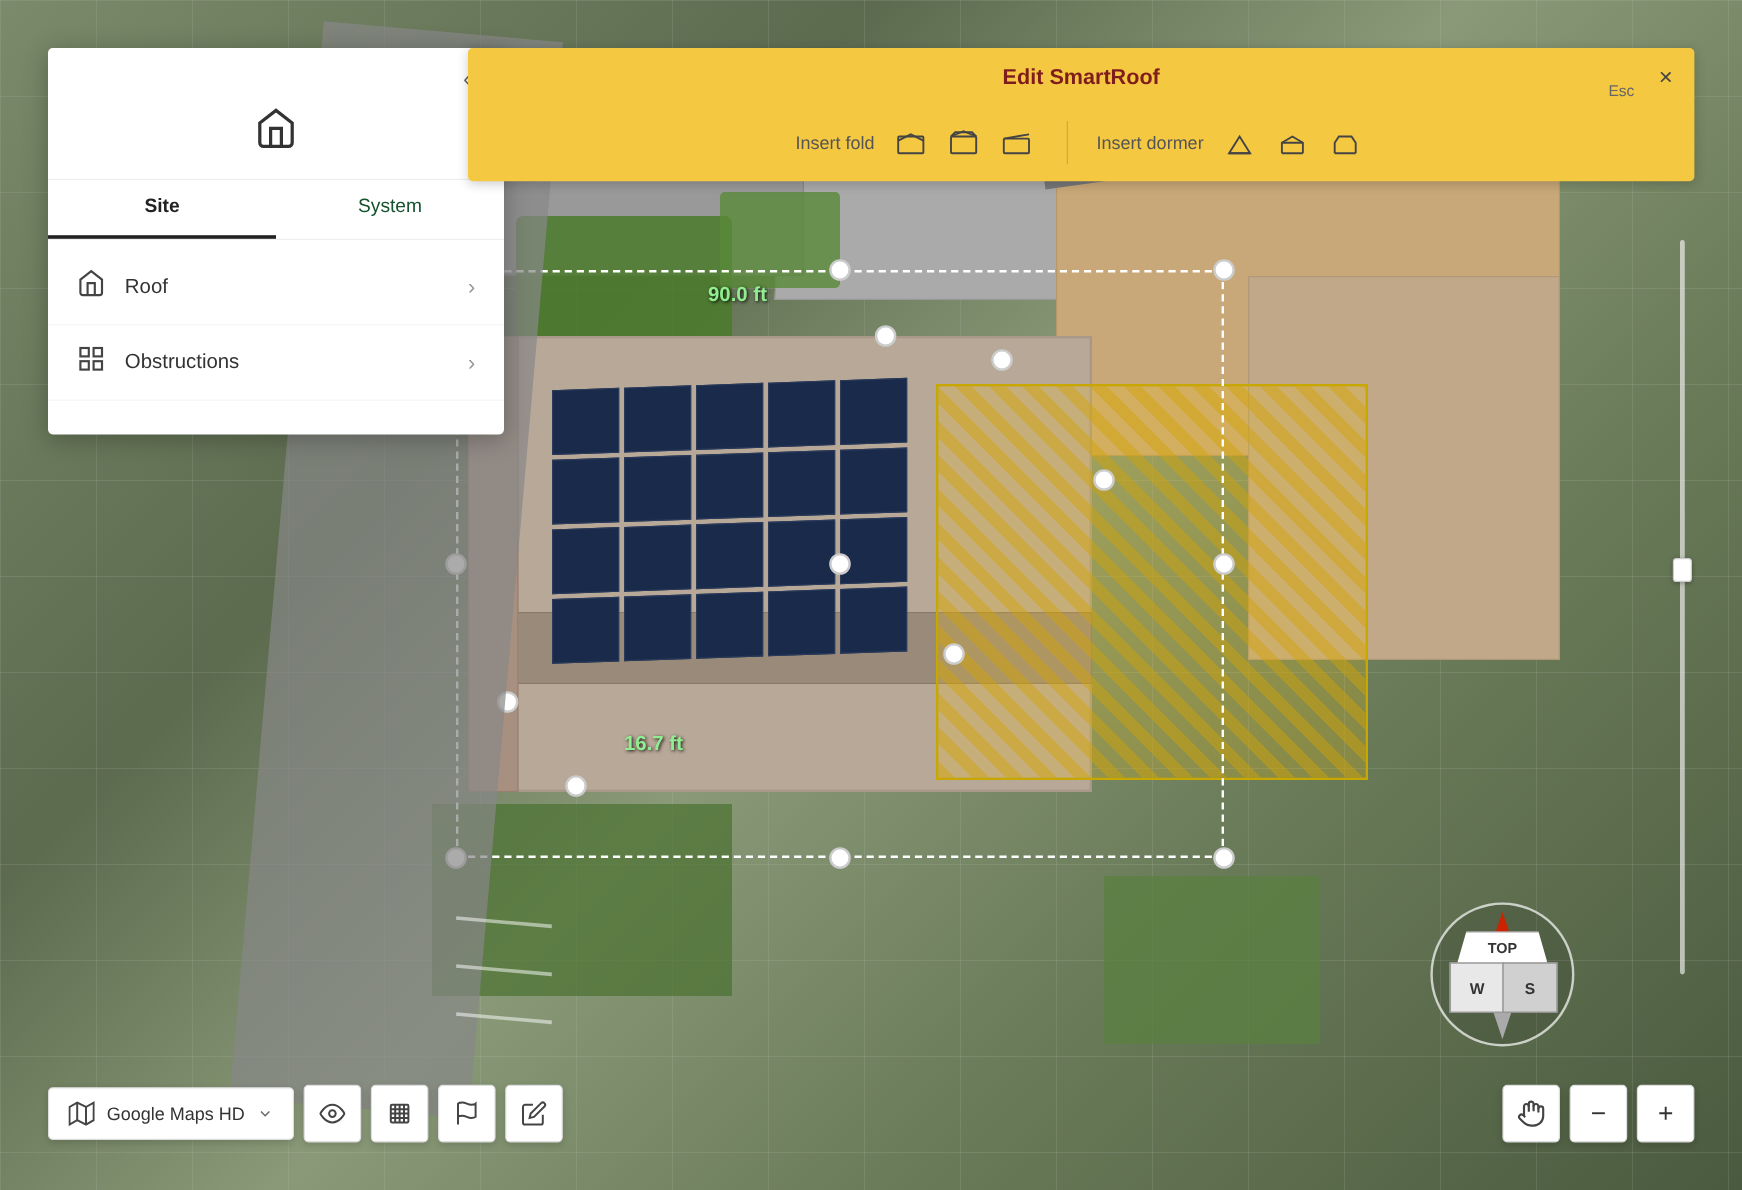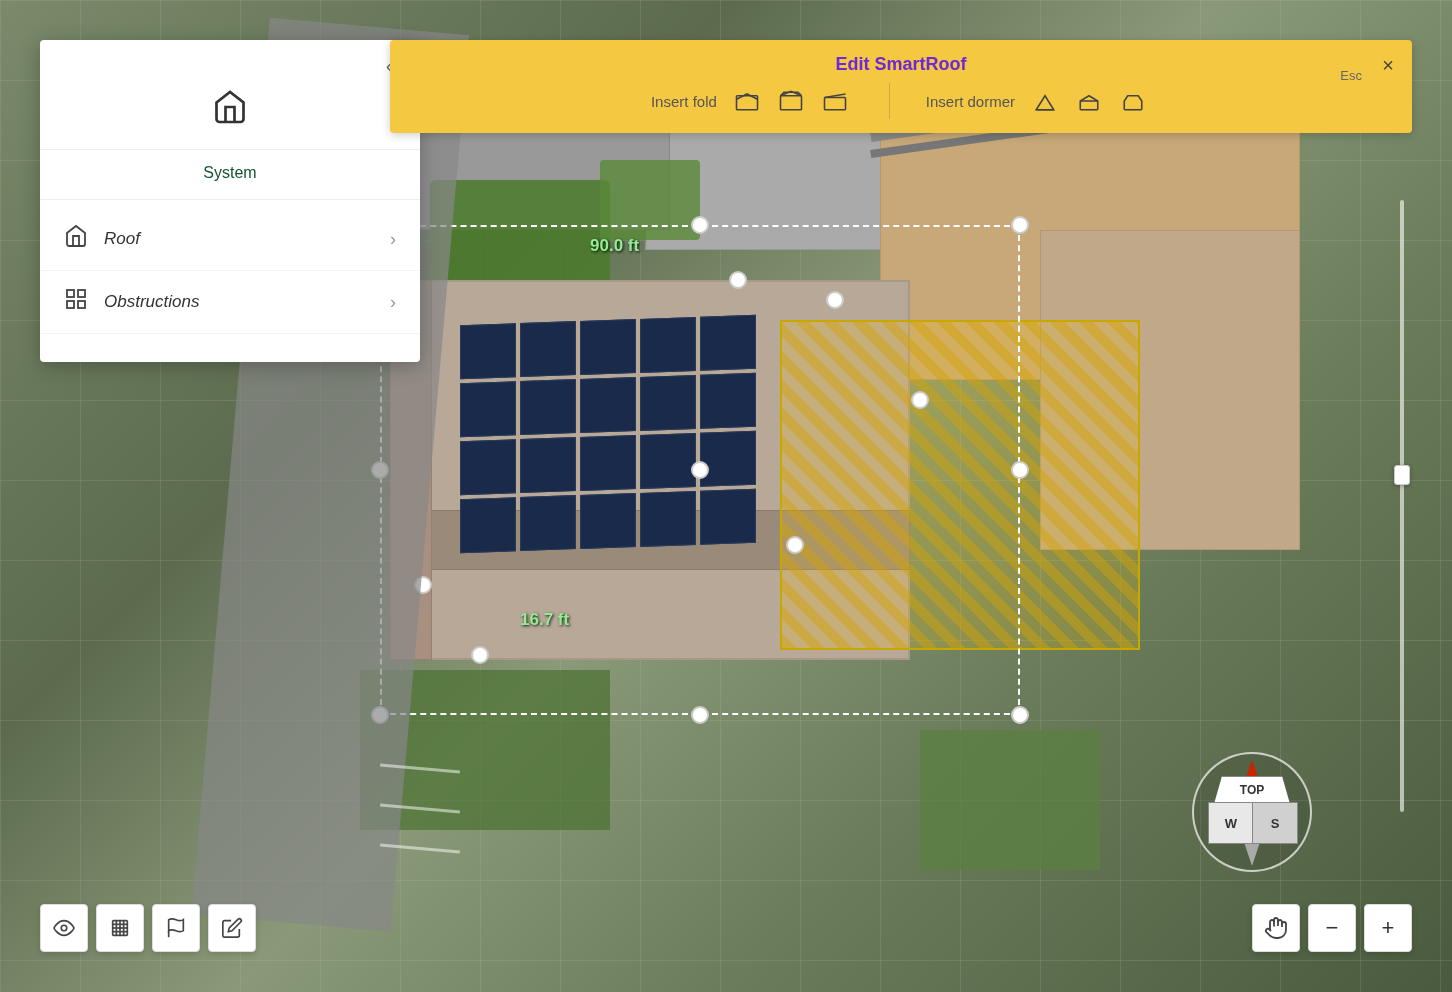--- a/index.html
+++ b/index.html
@@ -134,21 +134,20 @@
 
     .menu-icon {
       font-size: 22px;
       margin-right: 16px;
       color: #444;
     }
 
     .menu-label {
       flex: 1;
       font-size: 17px;
-      font-style: italic;
     }
 
     .menu-chevron {
       font-size: 18px;
       color: #999;
     }
 
     .menu-badge {
       background: #e8e8e8;
       padding: 2px 8px;
@@ -167,22 +166,22 @@
       border-radius: 4px;
       padding: 14px 24px 14px 24px;
       z-index: 100;
       box-shadow: 0 2px 10px rgba(0,0,0,0.2);
     }
 
     .toolbar-title {
       text-align: center;
       font-size: 18px;
       font-weight: 600;
-      color: #6d28d9;
-      margin-bottom: 8px;
+      color: #7f1d1d;
+      margin-bottom: 26px;
     }
 
     .toolbar-close {
       position: absolute;
       top: 14px;
       right: 18px;
       background: none;
       border: none;
       cursor: pointer;
       font-size: 20px;
@@ -195,21 +194,21 @@
       right: 50px;
       font-size: 13px;
       color: #666;
       margin-top: 16px;
     }
 
     .toolbar-actions {
       display: flex;
       align-items: center;
       justify-content: center;
-      gap: 24px;
+      gap: 12px;
     }
 
     .toolbar-section {
       display: flex;
       align-items: center;
       gap: 8px;
     }
 
     .toolbar-section-label {
       font-size: 15px;
@@ -469,20 +468,21 @@
   <div class="sidebar-home">
     <span class="home-icon">
       <svg width="36" height="36" viewBox="0 0 24 24" fill="none" stroke="#333" stroke-width="1.8">
         <path d="M3 9l9-7 9 7v11a2 2 0 0 1-2 2H5a2 2 0 0 1-2-2z"></path>
         <polyline points="9,22 9,12 15,12 15,22"></polyline>
       </svg>
     </span>
   </div>
 
   <div class="sidebar-tabs">
+    <div class="sidebar-tab active">Site</div>
     <div class="sidebar-tab">System</div>
   </div>
 
   <div class="sidebar-menu">
 
     <div class="menu-item">
       <span class="menu-icon">
         <svg width="24" height="24" viewBox="0 0 24 24" fill="none" stroke="#444" stroke-width="1.8">
           <path d="M3 9l9-7 9 7v11a2 2 0 0 1-2 2H5a2 2 0 0 1-2-2z"></path>
           <polyline points="9,22 9,12 15,12 15,22"></polyline>
@@ -588,20 +588,31 @@
 
 <div id="zoom-slider">
   <div class="slider-track">
     <div class="slider-thumb"></div>
   </div>
 </div>
 
 <div id="bottom-toolbar">
   <div class="bottom-left">
 
+    <div class="map-selector">
+      <svg width="22" height="22" viewBox="0 0 24 24" fill="none" stroke="#444" stroke-width="1.8">
+        <polygon points="1,6 1,22 8,18 16,22 23,18 23,2 16,6 8,2"></polygon>
+        <line x1="8" y1="2" x2="8" y2="18"></line>
+        <line x1="16" y1="6" x2="16" y2="22"></line>
+      </svg>
+      <span>Google Maps HD</span>
+      <svg width="14" height="14" viewBox="0 0 24 24" fill="none" stroke="#666" stroke-width="2">
+        <polyline points="6,9 12,15 18,9"></polyline>
+      </svg>
+    </div>
 
     <div class="bottom-icon-btn">
       <svg width="22" height="22" viewBox="0 0 24 24" fill="none" stroke="#444" stroke-width="1.8">
         <path d="M1 12s4-8 11-8 11 8 11 8-4 8-11 8-11-8-11-8z"></path>
         <circle cx="12" cy="12" r="3"></circle>
       </svg>
     </div>
 
     <div class="bottom-icon-btn">
       <svg width="22" height="22" viewBox="0 0 24 24" fill="none" stroke="#444" stroke-width="1.8">

